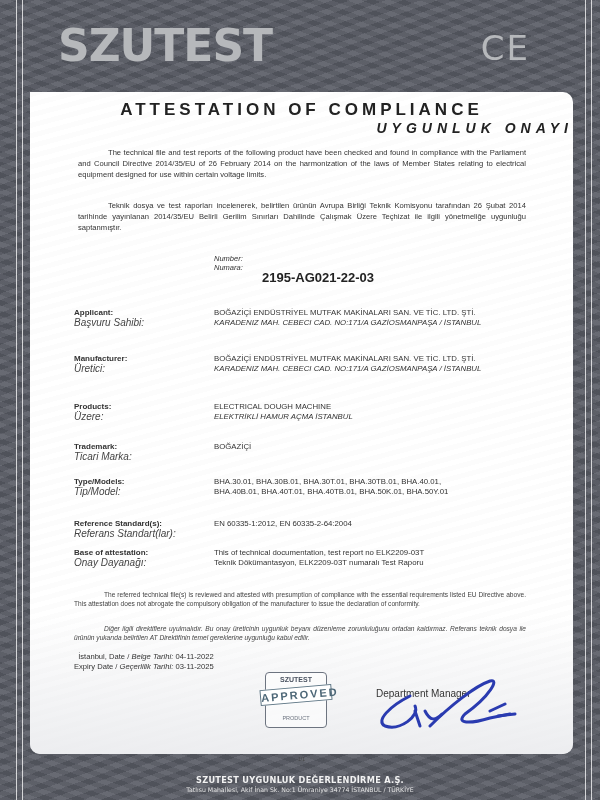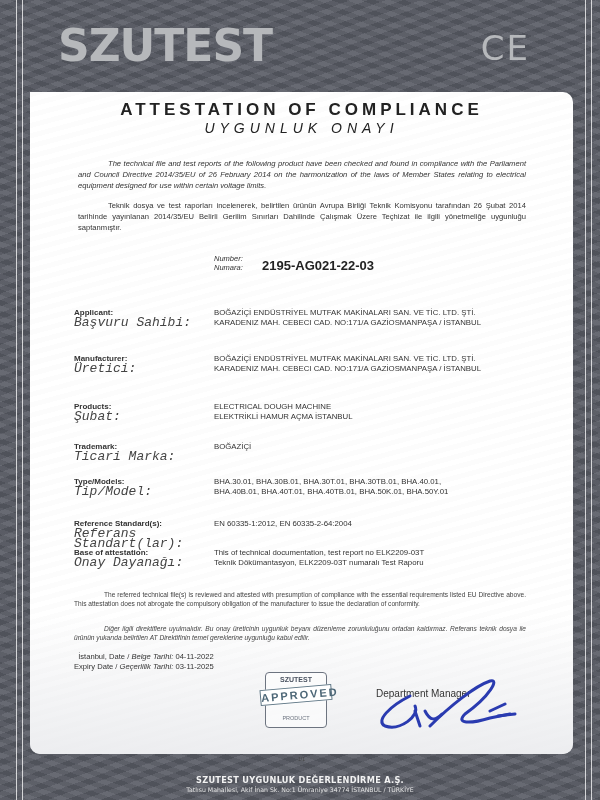--- a/index.html
+++ b/index.html
@@ -41,43 +41,43 @@
   .paper-lower-fade {
     position: absolute; left: 0; right: 0; bottom: 0; height: 140px;
     border-radius: 0 0 10px 10px;
     background: linear-gradient(180deg, rgba(240,240,242,0) 0%, rgba(232,233,236,0.8) 100%);
   }
   .title {
     position: absolute; left: 0; right: 0; top: 8px; text-align: center;
     font-size: 17px; font-weight: bold; letter-spacing: 4px; color: #222;
   }
   .subtitle {
-    position: absolute; left: 0; right: 0; top: 28px; text-align: center;
-    font-size: 14px; font-weight: normal; font-style: italic; letter-spacing: 5px; color: #222;
+    position: absolute; left: 0; right: 0; top: 28px; text-align: right;
+    font-size: 14px; font-weight: bold; font-style: italic; letter-spacing: 5px; color: #222;
   }
   .para {
     position: absolute; left: 48px; width: 448px;
     font-size: 7.6px; line-height: 11px; color: #333; text-align: justify;
   }
   .para .indent { display: inline-block; width: 30px; }
-  .para.p1 { top: 66px; font-style: italic; }
+  .para.p1 { top: 55px; }
   .para.p2 { top: 108px; }
   .number-block { position: absolute; left: 184px; top: 162px; }
   .num-label { font-size: 7.5px; font-style: italic; color: #333; line-height: 9px; }
   .num-value {
-    position: absolute; left: 48px; top: 4px; font-size: 13px; font-weight: bold; color: #222;
+    position: absolute; left: 48px; top: 16px; font-size: 13px; font-weight: bold; color: #222;
     white-space: nowrap;
   }
   .field { position: absolute; left: 44px; width: 480px; }
   .field .lbl { position: absolute; left: 0; top: 0; width: 140px; }
   .field .lbl .en { font-size: 8px; font-weight: bold; color: #333; line-height: 10px; }
-  .field .lbl .tr { font-size: 13px; font-style: italic; color: #444; line-height: 10px; font-family: Liberation Mono, monospace; }
+  .field .lbl .tr { font-size: 10px; font-style: italic; color: #444; line-height: 10px; }
   .field .val { position: absolute; left: 140px; top: 0; width: 350px; }
   .field .val div { font-size: 7.8px; color: #333; line-height: 10px; white-space: nowrap; }
-  .field .val .it { }
+  .field .val .it { font-style: italic; }
   .closing {
     position: absolute; left: 44px; width: 452px;
     font-size: 6.6px; line-height: 9px; color: #444; text-align: justify;
   }
   .closing .indent { display: inline-block; width: 30px; }
   .closing.c1 { top: 498px; }
   .closing.c2 { top: 532px; font-style: italic; }
   .dates { position: absolute; left: 44px; top: 560px; font-size: 7.6px; line-height: 10px; color: #333; text-align: right; }
   .dates i { font-style: italic; }
   .stamp {
@@ -147,21 +147,21 @@
       </div>
     <div class="val">
         <div>BOĞAZİÇİ ENDÜSTRİYEL MUTFAK MAKİNALARI SAN. VE TİC. LTD. ŞTİ.</div>
         <div class="it">KARADENIZ MAH. CEBECI CAD. NO:171/A GAZİOSMANPAŞA / İSTANBUL</div>
       </div>
   </div>
 
   <div class="field" style="top:310px;">
     <div class="lbl">
         <div class="en">Products:</div>
-        <div class="tr">Şubat:</div>
+        <div class="tr">Üzere:</div>
       </div>
     <div class="val">
         <div>ELECTRICAL DOUGH MACHINE</div>
         <div class="it">ELEKTRİKLİ HAMUR AÇMA İSTANBUL</div>
       </div>
   </div>
 
   <div class="field" style="top:350px;">
     <div class="lbl">
         <div class="en">Trademark:</div>

